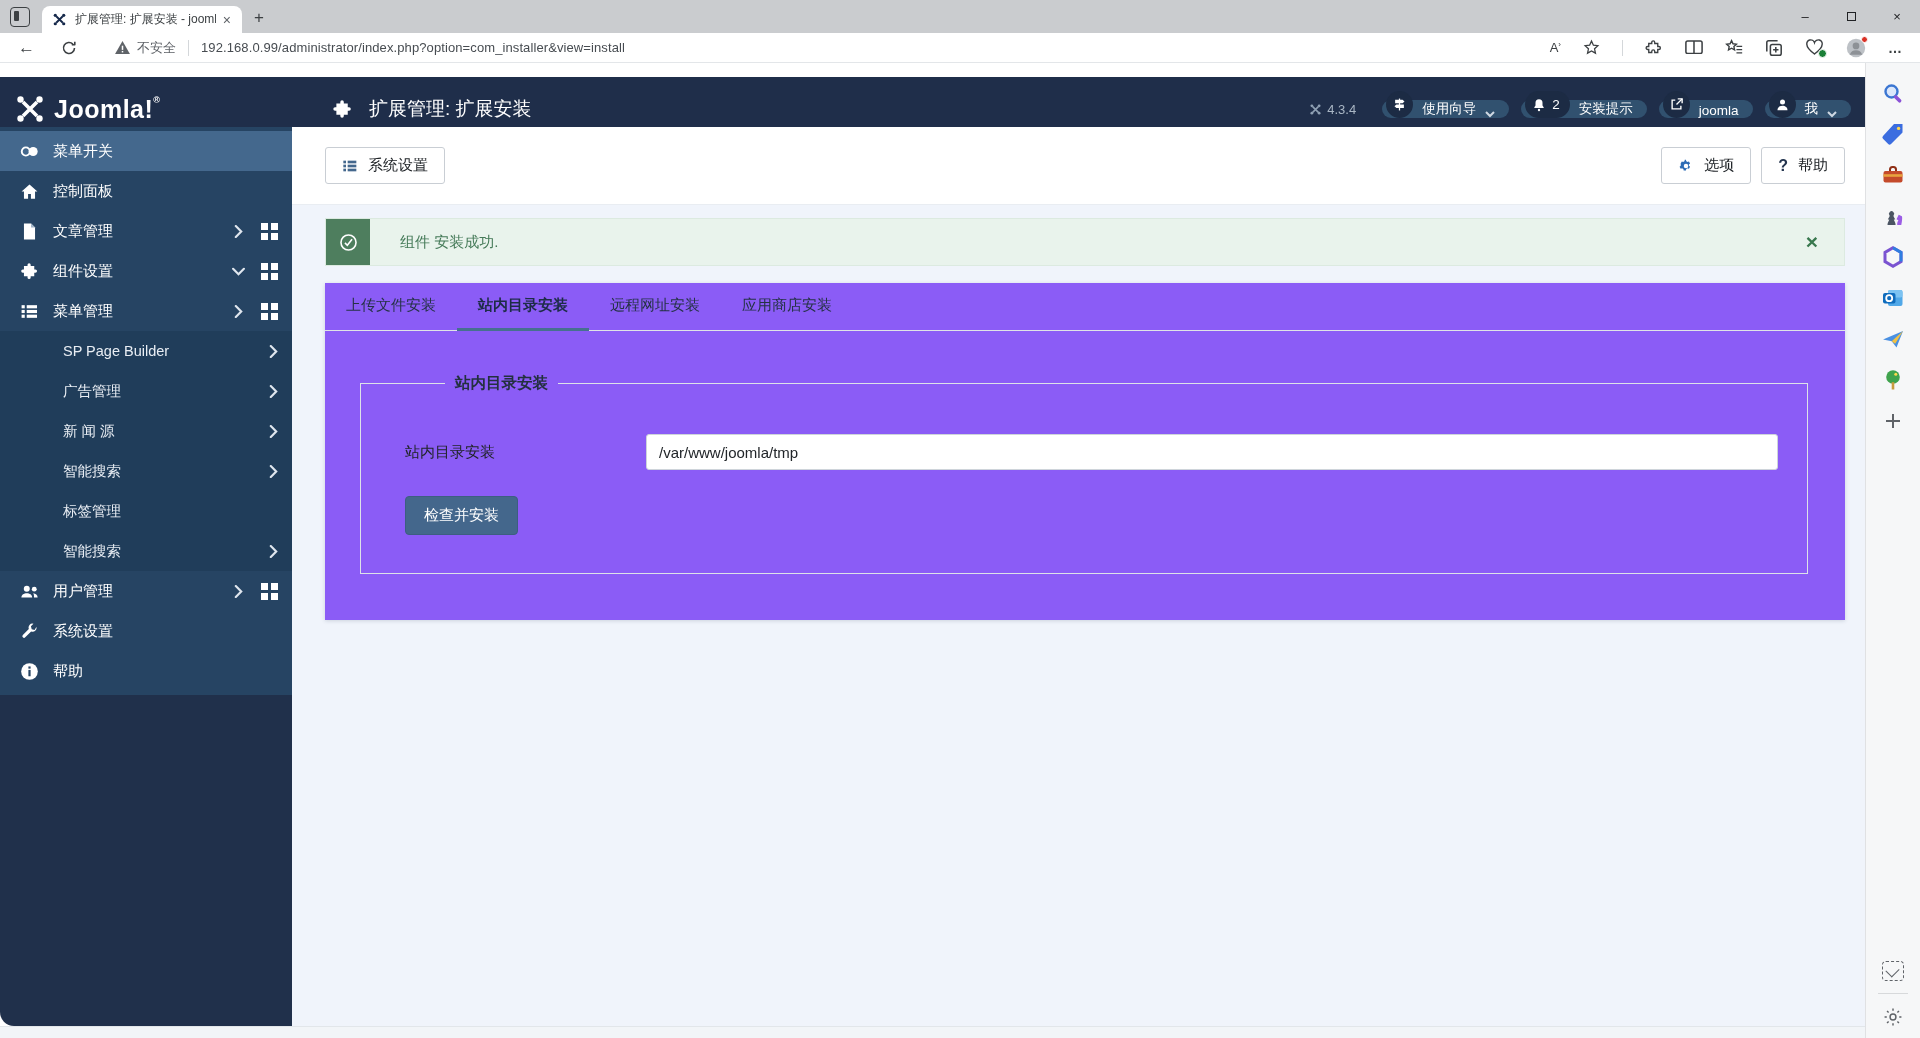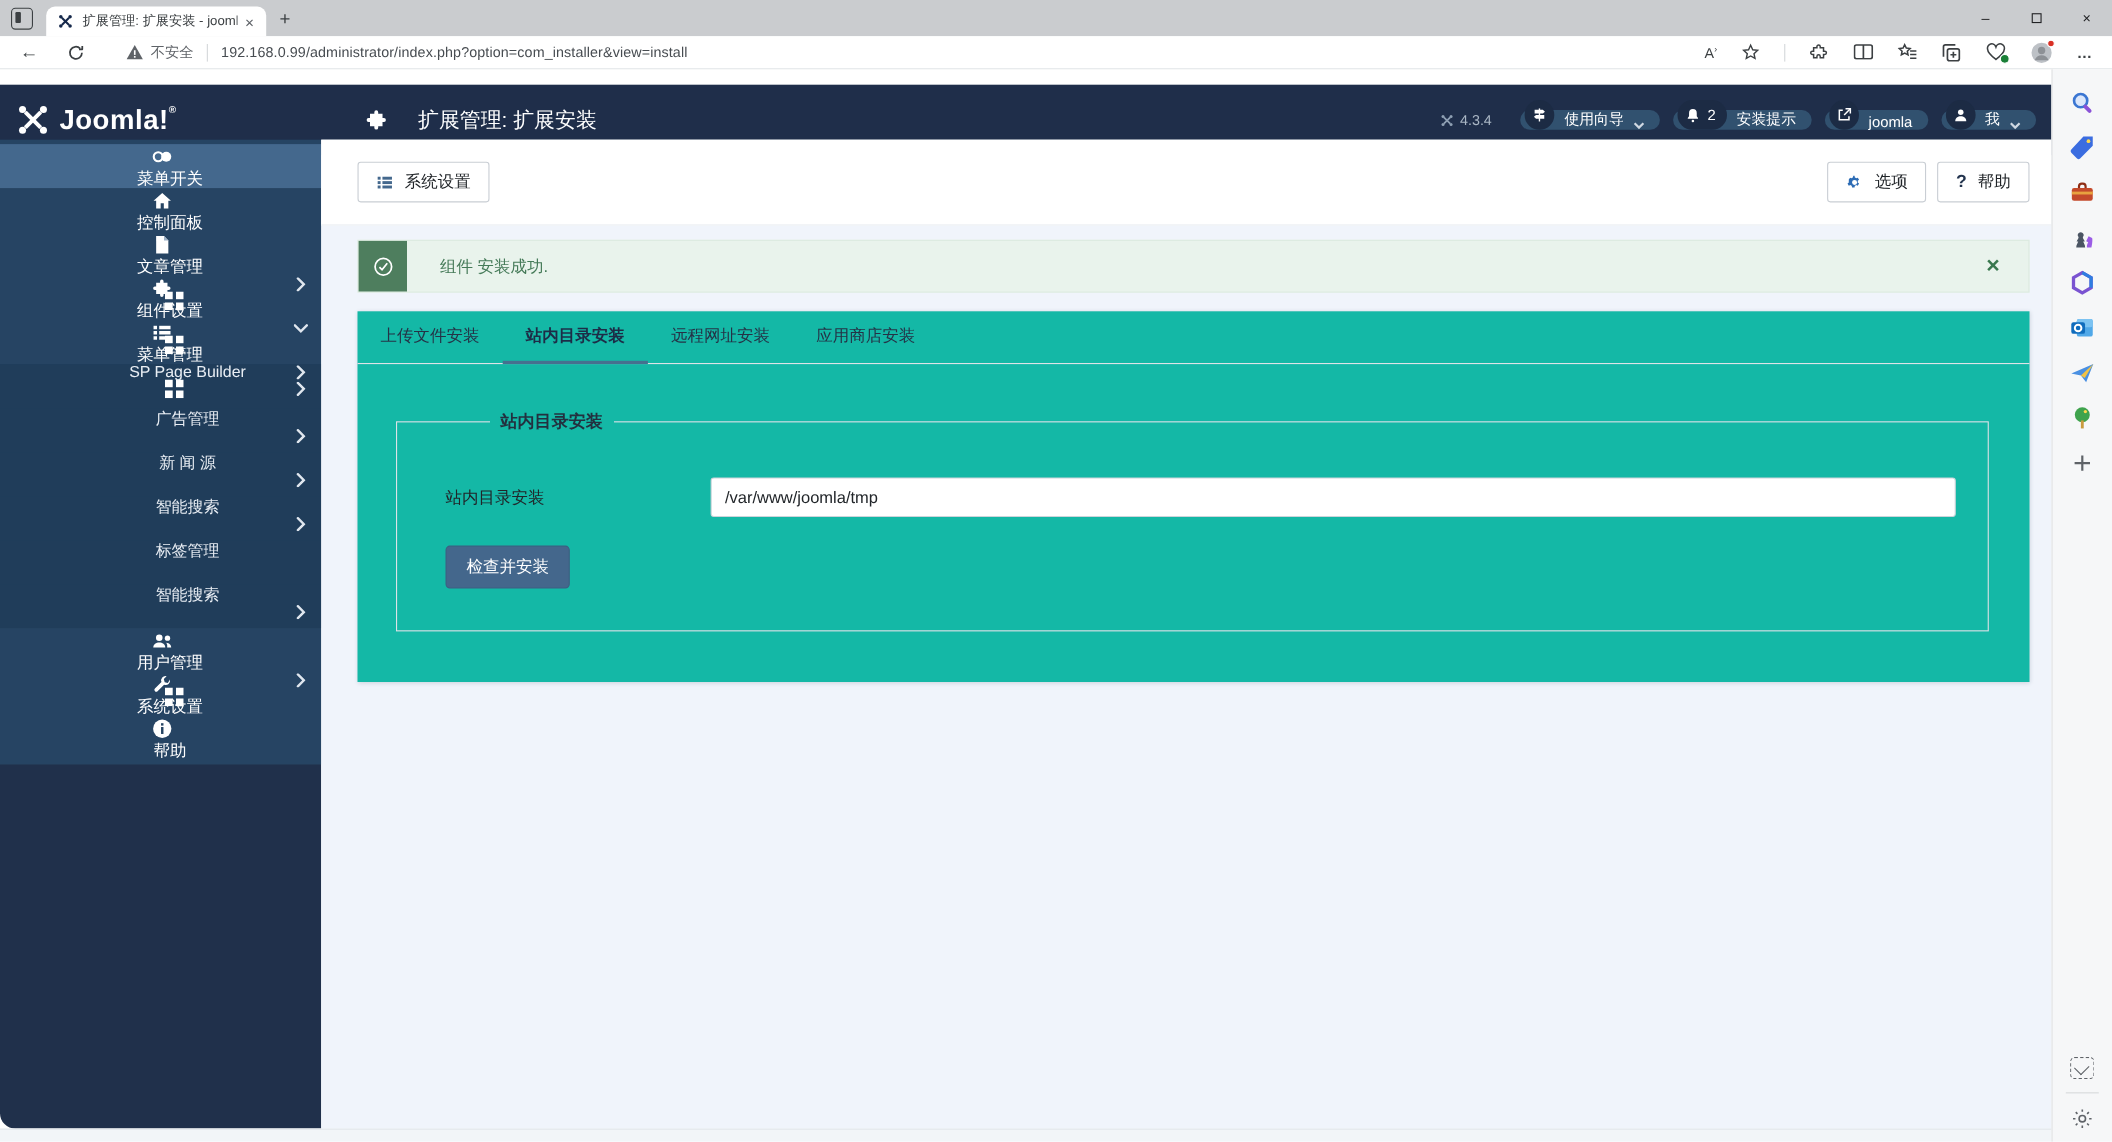--- a/index.html
+++ b/index.html
@@ -28,36 +28,36 @@
   .bar-right .sep { width:1px; height:16px; background:#d4d7da; }
   .avatar-wrap { position:relative; }
   .avatar-dot { position:absolute; right:-2px; top:-2px; width:7px; height:7px; border-radius:50%; background:#d93025; border:1px solid #fff; }
 
   
   .jheader { position:absolute; left:0; top:77px; width:1865px; height:64px; background:#1f2e4a; display:flex; align-items:center; }
   .brand { width:292px; height:64px; display:flex; align-items:center; padding-left:14px; color:#fff; flex:0 0 292px; }
   .brand-logo { width:32px; height:32px; color:#fff; }
   .brand-word { font-size:25px; font-weight:600; letter-spacing:.5px; margin-left:8px; }
   .brand-reg { font-size:9px; vertical-align:top; }
-  .ptitle { display:flex; align-items:center; gap:27px; color:#fff; margin-left:40px; font-size:19px; }
+  .ptitle { display:flex; align-items:center; gap:16px; color:#fff; margin-left:40px; font-size:19px; }
   .ptitle .ic { width:21px; height:21px; color:#fff; }
   .hdr-right { margin-left:auto; display:flex; align-items:center; gap:12px; padding-right:14px; }
   .version { display:flex; align-items:center; gap:5px; color:#a9b6c4; font-size:13px; margin-right:14px; }
   .version .ic { width:13px; height:13px; color:#8fa0b3; }
   .pill { height:18px; border-radius:17px; background:#31516f; display:flex; align-items:flex-end; color:#fff; font-size:13.5px; padding:0 14px 0 4px; gap:9px; }
   .pill .disc { width:27px; height:27px; border-radius:14px; background:#1c2b44; display:flex; align-items:center; justify-content:center; }
   .pill .disc svg { width:15px; height:15px; color:#fff; }
   .pill .badge-area { height:27px; border-radius:14px; background:#1c2b44; display:flex; align-items:center; padding:0 10px 0 7px; gap:6px; }
   .pill .badge-area svg { width:14px; height:14px; color:#fff; }
   .chev-d { width:10px; height:7px; color:#cfd8e2; }
 
   
   .sidebar { position:absolute; left:0; top:127px; width:292px; height:899px; background:#20304b; border-radius:0 0 0 14px; }
   .menu { background:#264463; padding:4px 0; }
-  .s-item { height:40px; display:flex; align-items:center; padding:0 14px 0 20px; color:#fff; font-size:15px; cursor:pointer;flex-direction:column; }
+  .s-item { height:40px; display:flex; align-items:center; padding:0 14px 0 20px; color:#fff; font-size:15px; cursor:pointer; }
   .s-item.active { background:#44688d; }
   .s-item.sub { padding-left:52px; background:#203d5a; font-size:14.5px; color:#e9eef4; }
   .s-icon { width:22px; height:20px; color:#fff; flex:0 0 22px; display:flex; align-items:center; }
   .s-icon svg { width:19px; height:19px; }
   .s-label { margin-left:11px; }
   .s-chev { margin-left:auto; width:9px; height:13px; color:#dfe6ee; }
   .s-chev svg { width:9px; height:13px; }
   .s-chev.down svg { transform:rotate(90deg); }
   .s-grid { width:17px; height:17px; margin-left:18px; color:#fff; }
   .s-grid svg { width:17px; height:17px; }
@@ -70,21 +70,21 @@
   .tb-right { margin-left:auto; display:flex; gap:10px; }
   .qmark { font-weight:700; color:#23344e; font-size:16px; }
 
   .content-pad { padding:13px 20px 0 33px; }
   .alert { height:48px; display:flex; align-items:stretch; background:#e9f3ec; border:1px solid #dcead f0; border:1px solid #dceae0; }
   .alert-ic { width:44px; background:#4e7e5e; display:flex; align-items:center; justify-content:center; color:#fff; flex:0 0 44px; }
   .alert-ic svg { width:19px; height:19px; }
   .alert-msg { display:flex; align-items:center; padding-left:30px; color:#457a58; font-size:15px; flex:1; }
   .alert-close { display:flex; align-items:center; padding-right:26px; color:#39784e; font-size:21px; font-weight:700; cursor:pointer; }
 
-  .card { margin-top:17px; background:#14b8a6; box-shadow:0 1px 4px rgba(20,40,70,.16); padding-bottom:46px; }
+  .card { margin-top:17px; background:#8b5cf6; box-shadow:0 1px 4px rgba(20,40,70,.16); padding-bottom:46px; }
   .tabs { display:flex; border-bottom:1px solid #dfe3e7; }
   .tab-item { padding:13px 21px; font-size:15px; color:#253246; cursor:pointer; border-bottom:3px solid transparent; margin-bottom:-1px; }
   .tab-item.active { font-weight:700; color:#1d2c47; border-bottom-color:#46708f; }
 
   fieldset.install { margin:42px 37px 0 35px; border:1px solid #dde2e8; padding:40px 20px 38px 44px; }
   fieldset.install legend { margin-left:40px; padding:0 10px; font-size:15.5px; font-weight:700; color:#23303f; }
   .frow { display:flex; align-items:center; }
   .flabel { width:241px; font-size:15px; color:#212529; flex:0 0 241px; }
   .ftext { width:1132px; height:36px; border:1px solid #ced4da; border-radius:3px; padding:0 12px; font-size:15px; color:#212529; font-family:inherit; background:#fff; }
   .submit { margin-top:26px; background:#44678c; color:#fff; border:1px solid #3d5e81; border-radius:4px; padding:9px 18px; font-size:15px; cursor:pointer; font-family:inherit; }

